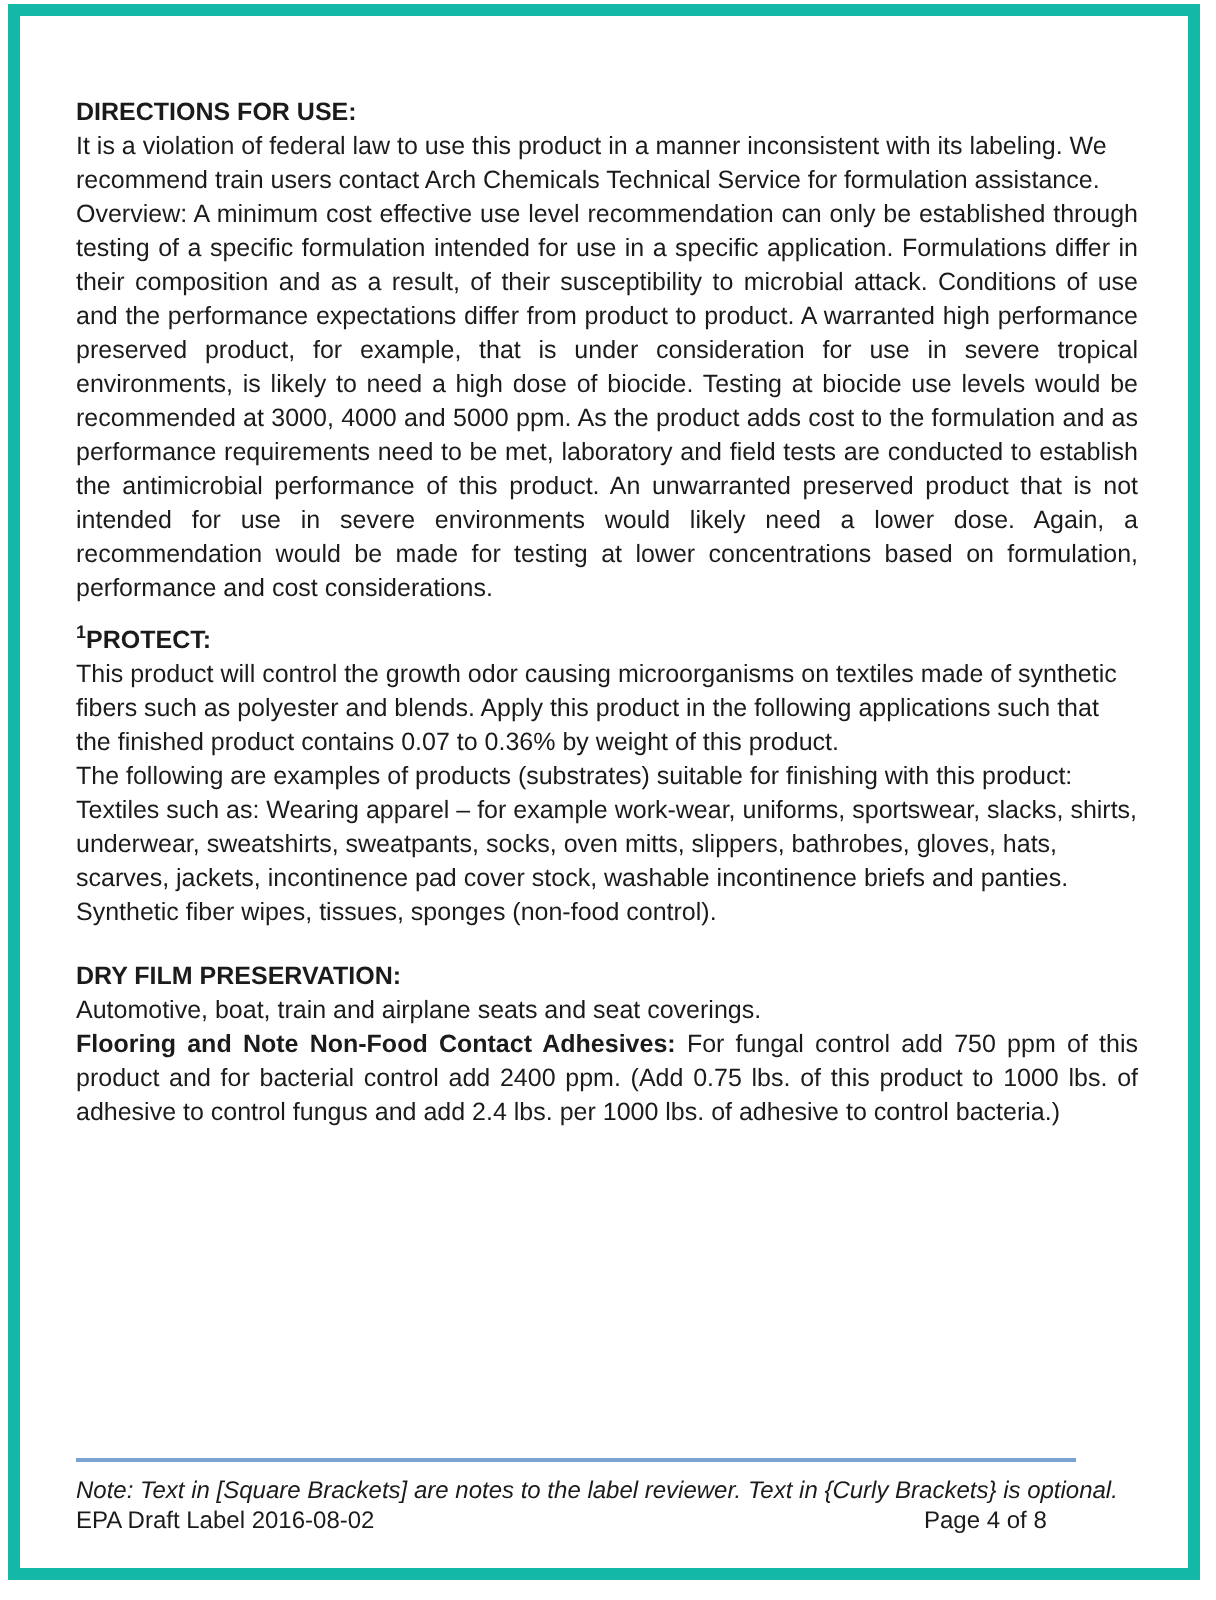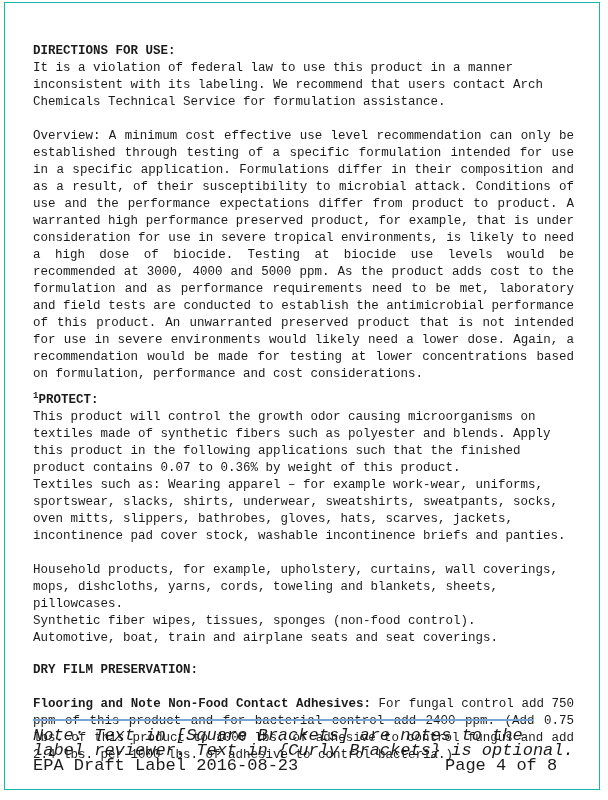--- a/index.html
+++ b/index.html
@@ -15,93 +15,92 @@
     color: #1b1b1b;
     overflow: hidden;
   }
   .page {
     position: absolute;
     left: 4px;
     top: 2px;
     width: 596px;
     height: 788px;
     background: #ffffff;
-    border: 1px solid #14b8a6;
+    border: 6px solid #14b8a6;
     box-sizing: border-box;
-    font-family: Liberation Mono, monospace;
   }
   .content {
     position: absolute;
     left: 28px;
     right: 25px;
     top: 40px;
     font-size: 12.5px;
     line-height: 17px;
   }
   .para { margin: 0; }
   .bold { font-weight: bold; }
   .justify { text-align: justify; }
-  .gap { margin-top: 17px; }
+  .gap { }
   .gap-sm { margin-top: 9px; }
   .gap-md { margin-top: 15px; }
   sup {
     font-size: 9px;
     line-height: 0;
     vertical-align: super;
     font-weight: bold;
   }
   .footer {
     position: absolute;
     left: 28px;
     right: 25px;
     bottom: 16px;
-    font-size: 17px;
+    font-size: 12px;
     line-height: 15px;
   }
   .divider {
     width: 500px;
     height: 2px;
     background: #7ba3d4;
     margin-bottom: 7px;
   }
   .note { font-style: italic; }
   .footer-last { position: relative; }
   .page-num {
     position: absolute;
-    left: 412px;
+    left: 424px;
     top: 0;
   }
 </style>
 </head>
 <body>
 
 <div class="page">
   <div class="content">
 
     <p class="para bold">DIRECTIONS FOR USE:</p>
-    <p class="para">It is a violation of federal law to use this product in a manner inconsistent with its labeling.  We recommend that users contact Arch Chemicals Technical Service for formulation assistance.</p>
+    <p class="para">It is a violation of federal law to use this product in a manner inconsistent with its labeling.  We recommend train users contact Arch Chemicals Technical Service for formulation assistance.</p>
 
     <p class="para justify gap">Overview:  A minimum cost effective use level recommendation can only be established through testing of a specific formulation intended for use in a specific application.  Formulations differ in their composition and as a result, of their susceptibility to microbial attack.  Conditions of use and the performance expectations differ from product to product.  A warranted high performance preserved product, for example, that is under consideration for use in severe tropical environments, is likely to need a high dose of biocide.  Testing at biocide use levels would be recommended at 3000, 4000 and 5000 ppm.  As the product adds cost to the formulation and as performance requirements need to be met, laboratory and field tests are conducted to establish the antimicrobial performance of this product.  An unwarranted preserved product that is not intended for use in severe environments would likely need a lower dose.  Again, a recommendation would be made for testing at lower concentrations based on formulation, performance and cost considerations.</p>
 
     <p class="para bold gap-sm"><sup>1</sup><span>PROTECT:</span></p>
     <p class="para">This product will control the growth odor causing microorganisms on textiles made of synthetic fibers such as polyester and blends.  Apply this product in the following applications such that the finished product contains 0.07 to 0.36% by weight of this product.</p>
+    <p class="para">The following are examples of products (substrates) suitable for finishing with this product:</p>
     <p class="para">Textiles such as: Wearing apparel – for example work-wear, uniforms, sportswear, slacks, shirts, underwear, sweatshirts, sweatpants, socks, oven mitts, slippers, bathrobes, gloves, hats, scarves, jackets, incontinence pad cover stock, washable incontinence briefs and panties.</p>
 
-    <p class="para gap">Household products, for example, upholstery, curtains, wall coverings, mops, dishcloths, yarns, cords, toweling and blankets,  sheets, pillowcases.</p>
     <p class="para">Synthetic fiber wipes, tissues, sponges (non-food control).</p>
+    <p class="para bold gap-md">DRY FILM PRESERVATION:</p>
+
     <p class="para">Automotive, boat, train and airplane seats and seat coverings.</p>
-
-    <p class="para bold gap-md">DRY FILM PRESERVATION:</p>
 
 
     <p class="para justify gap"><span class="bold">Flooring and Note Non-Food Contact Adhesives:</span><span>  For fungal control add 750 ppm of this product and for bacterial control add 2400 ppm.  (Add 0.75 lbs. of this product to 1000 lbs. of adhesive to control fungus and add 2.4 lbs. per 1000 lbs. of adhesive to control bacteria.)</span></p>
 
   </div>
 
   <div class="footer">
     <div class="divider"></div>
     <div class="note">Note:  Text in [Square Brackets] are notes to the label reviewer.  Text in {Curly Brackets} is optional.</div>
     <div class="footer-last">
-      <span>EPA Draft Label 2016-08-23</span>
+      <span>EPA Draft Label 2016-08-02</span>
       <span class="page-num">Page 4 of 8</span>
     </div>
   </div>
 </div>
 
 </body></html>

